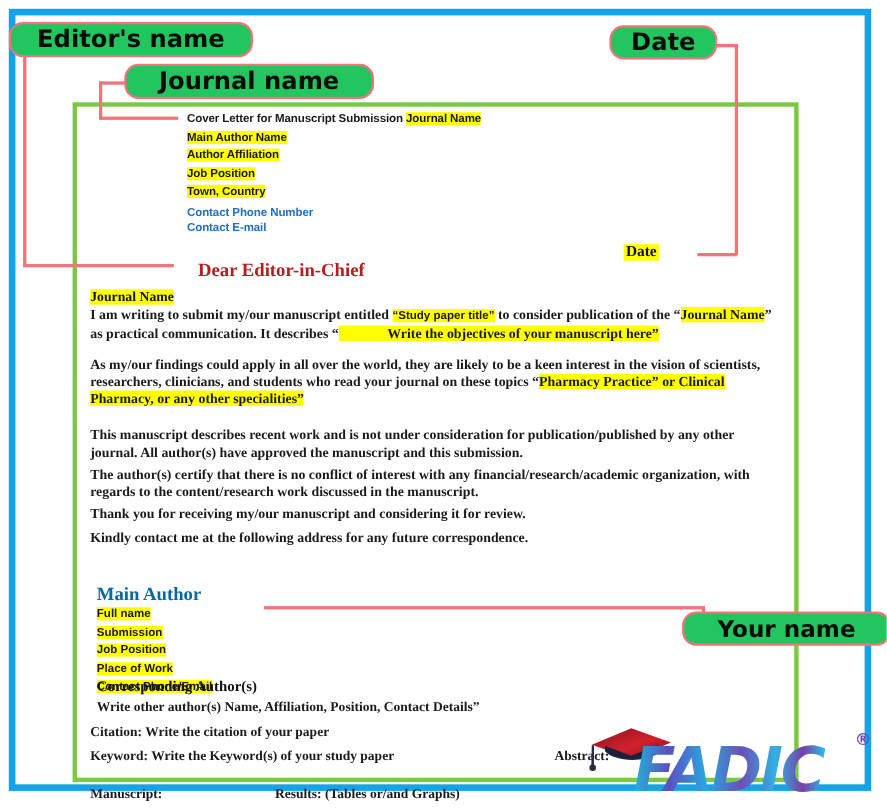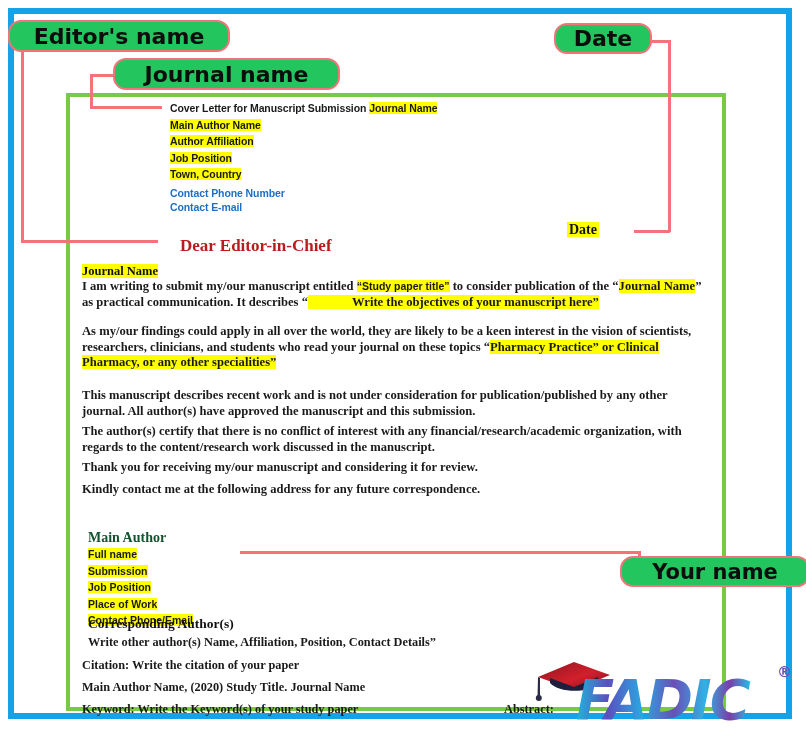--- a/index.html
+++ b/index.html
@@ -60,21 +60,21 @@
   }
 
   .hl-sans{
     background:#ffff00;
     font-family:"Liberation Sans", sans-serif;
     font-size:10.5px;font-weight:bold;
   }
 
   .sig-name{
     font-family:"Liberation Serif", serif;
-    font-size:14px;font-weight:bold;color:#14532d;
+    font-size:17px;font-weight:bold;color:#0369a1;
   }
   .sig-item{
     font-family:"Liberation Sans", sans-serif;
     font-size:10.5px;font-weight:bold;color:#1a1a1a;
     line-height:16.5px;
   }
   .corr-head{
     font-family:"Liberation Serif", serif;
     font-size:13.5px;font-weight:bold;color:#111;
   }
@@ -182,21 +182,20 @@
       <div class="sig-item"><span class="hl">Contact Phone/Email</span></div>
     </div>
 
     <div class="pos" style="left:6px;top:520px;">
       <div class="corr-head">Corresponding Author(s)</div>
       <div class="foot-line" style="margin-top:3px;"> Write other author(s) Name, Affiliation, Position, Contact Details”</div>
     </div>
 
     <div class="pos" style="left:0px;top:562px;">
       <div class="foot-line">Citation: Write the citation of your paper</div>
-      <div class="foot-line" style="margin-top:7px;">Main Author Name, (2020) Study Title. Journal Name</div>
       <div style="margin-top:7px;position:relative;height:16px;">
         <span class="foot-line" style="position:absolute;left:0;top:0;">Keyword: Write the Keyword(s) of your study paper</span>
         <span class="foot-line" style="position:absolute;left:422px;top:0;">Abstract:</span>
       </div>
       <div style="margin-top:18px;position:relative;height:16px;">
         <span class="foot-line" style="position:absolute;left:0;top:0;">Manuscript:</span>
         <span class="foot-line" style="position:absolute;left:168px;top:0;">Results: (Tables or/and Graphs)</span>
       </div>
 
     </div>

